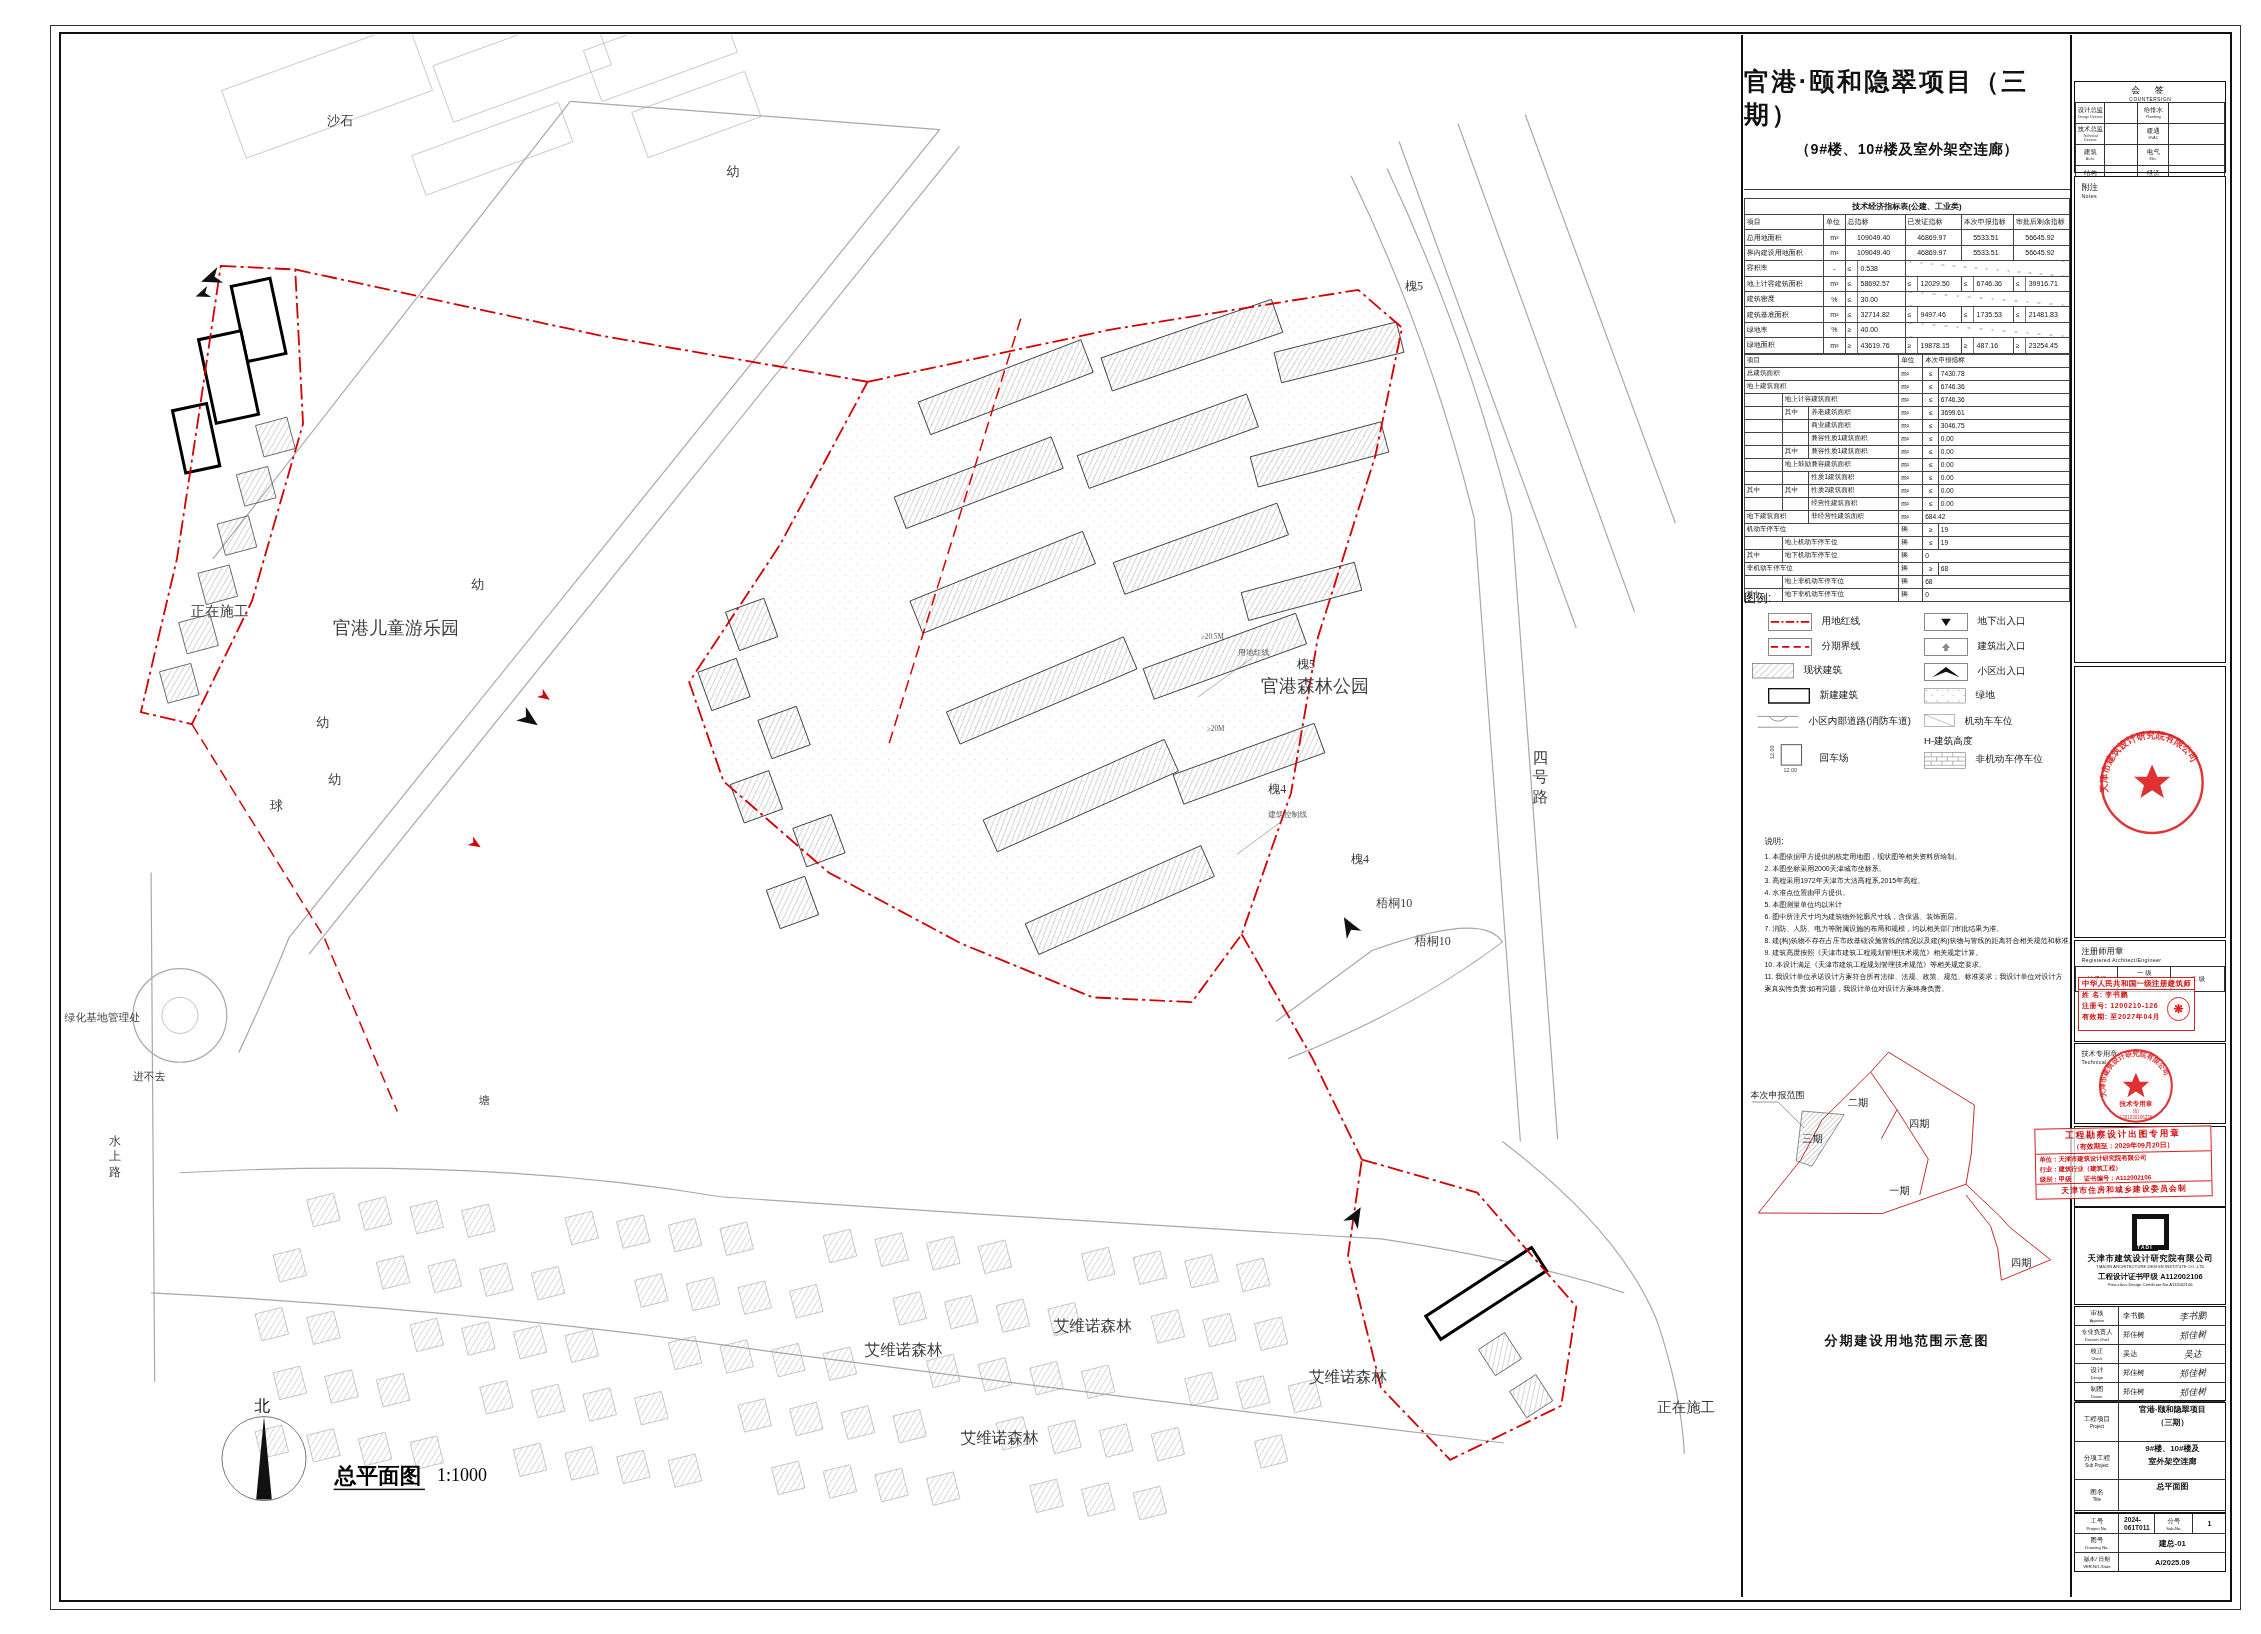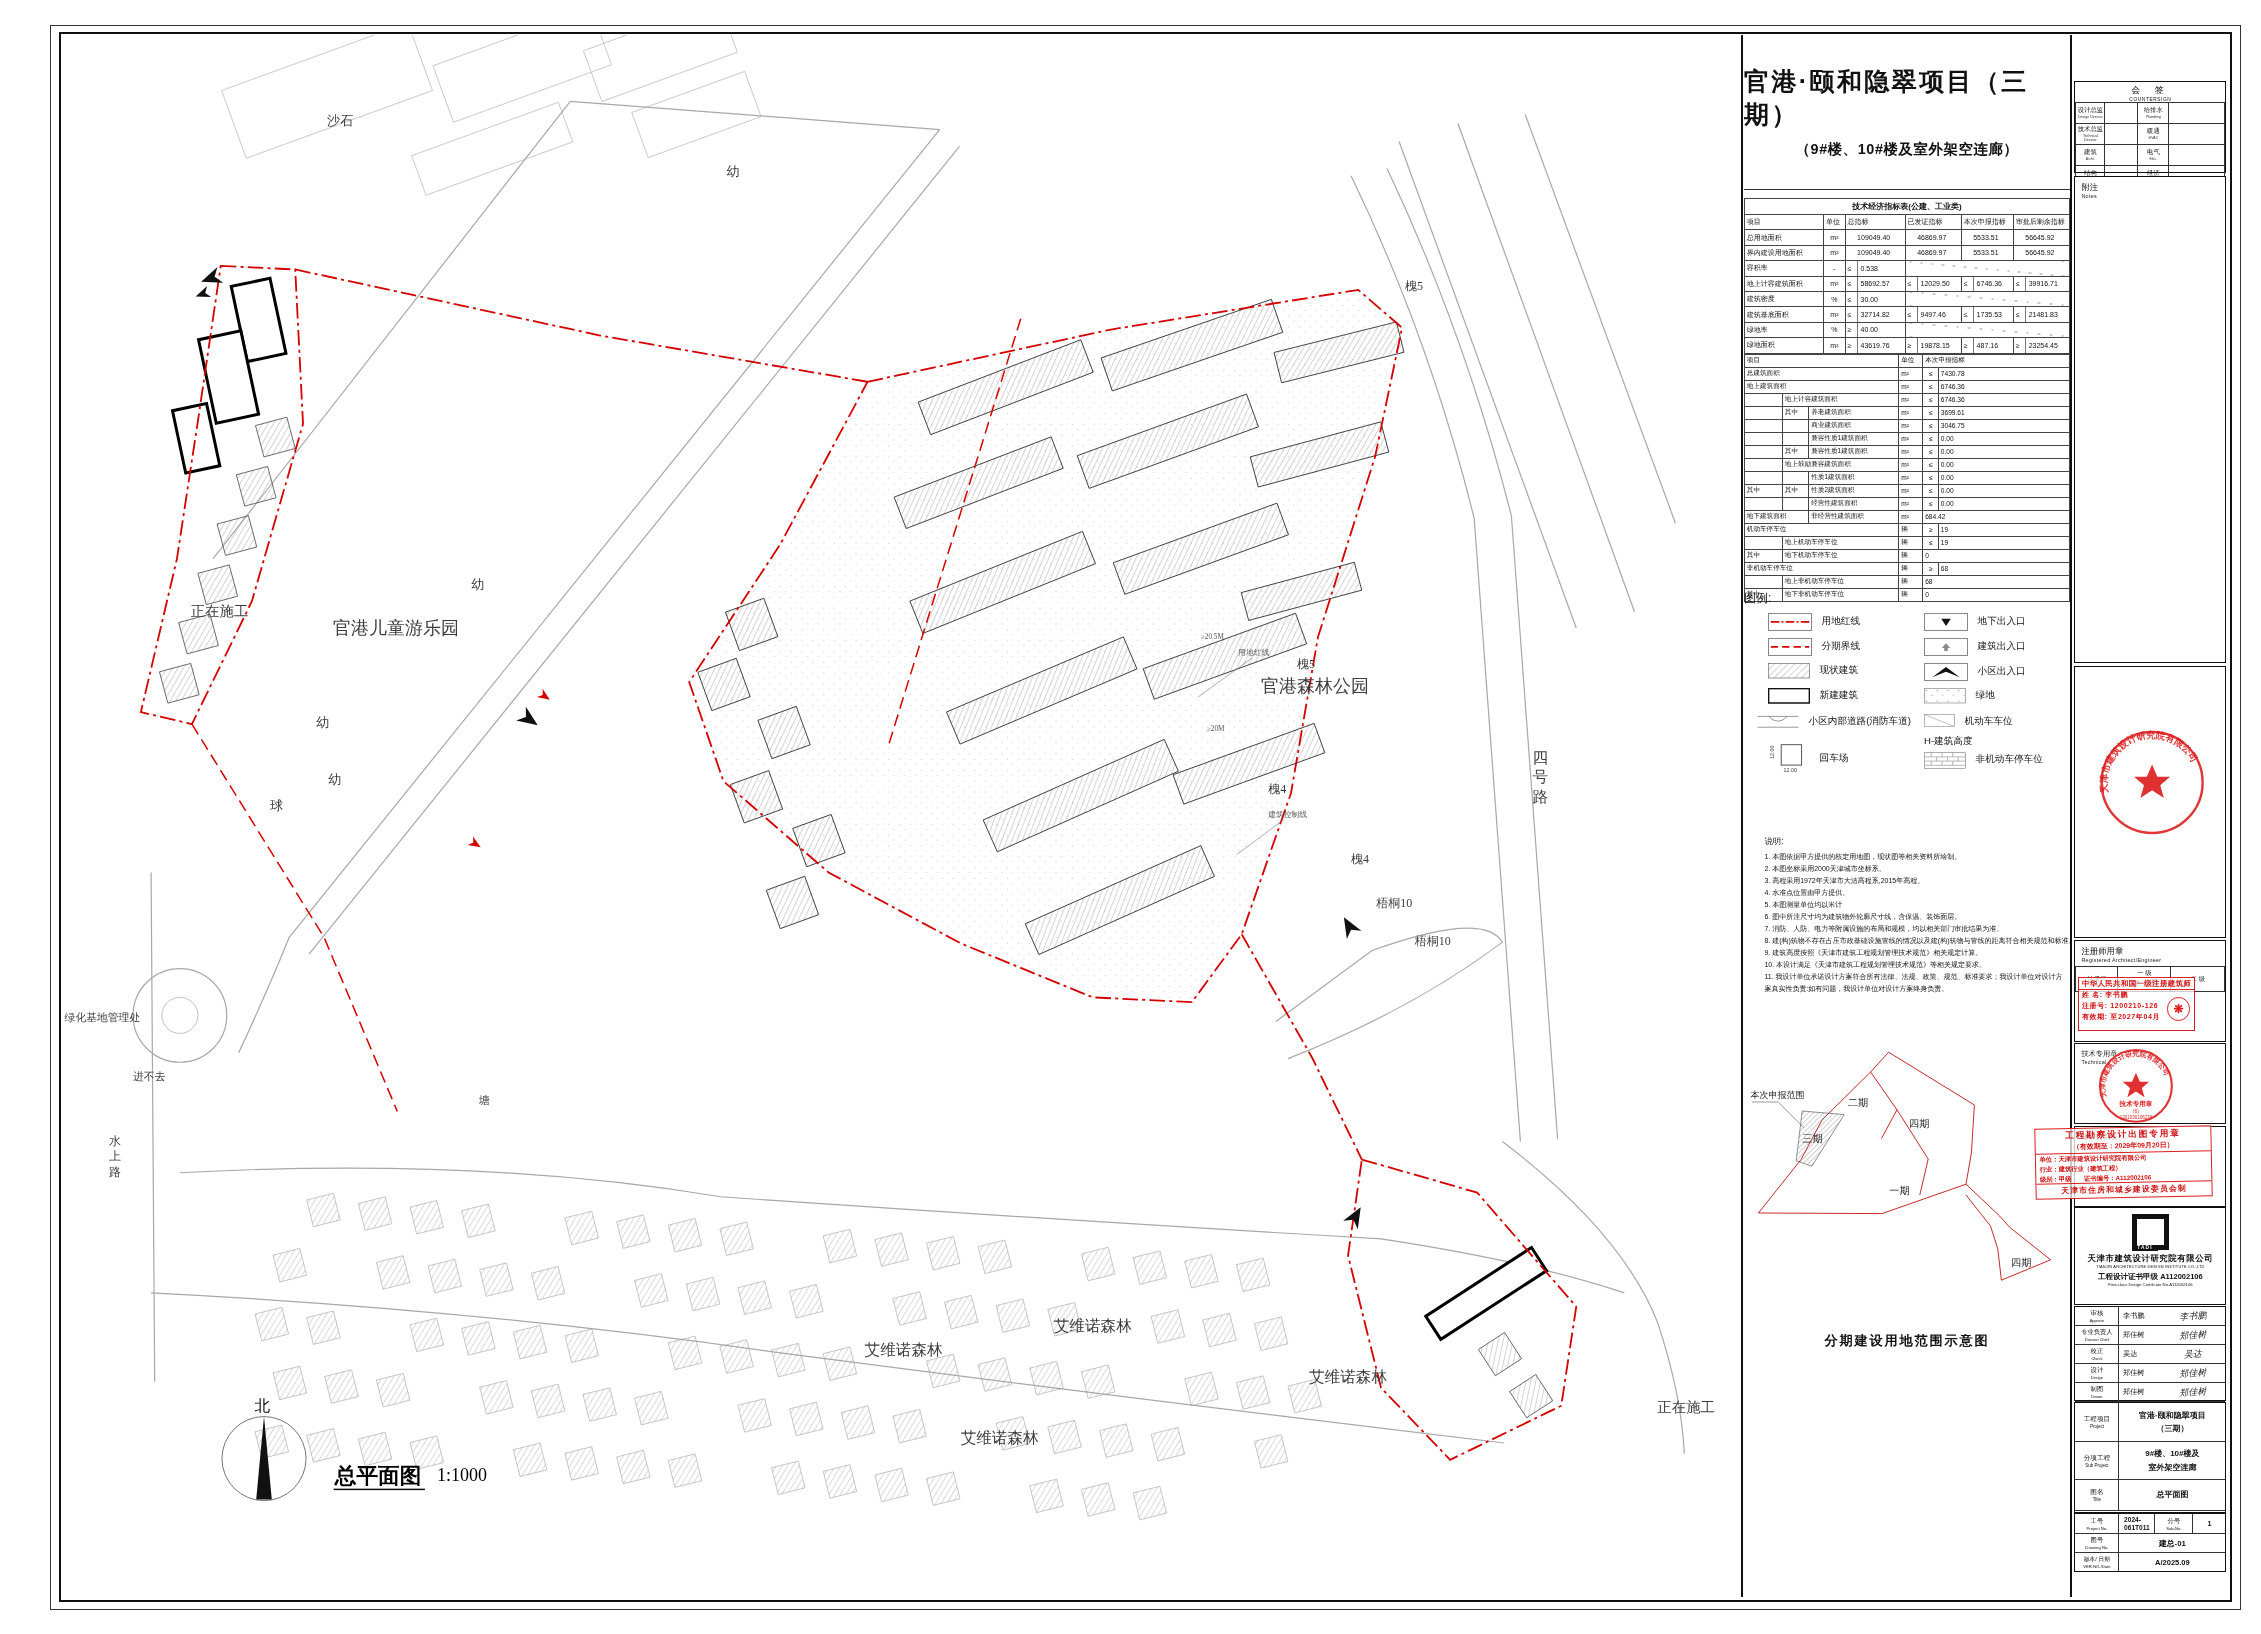--- a/index.html
+++ b/index.html
@@ -49,21 +49,21 @@
   table.cs td{border:0.6px solid #333;font-size:6.3px;text-align:center;height:20px;padding:0;}
   table.cs td .en{display:block;font-size:3.6px;color:#333;}
   .sig-row{display:flex;border-bottom:0.6px solid #333;height:18px;align-items:stretch;}
   .sig-lab{width:43px;border-right:0.6px solid #333;text-align:center;font-size:6.3px;display:flex;flex-direction:column;justify-content:center;flex:none;}
   .sig-lab .en{font-size:3.9px;}
   .sig-name{width:37px;font-size:7.2px;display:flex;align-items:center;padding-left:3.6px;flex:none;}
   .sig-script{flex:1;font-family:"DejaVu Serif",serif;font-style:italic;font-size:9px;display:flex;align-items:center;justify-content:center;transform:rotate(-4deg);color:#222;}
   .prj-row{display:flex;border-bottom:0.6px solid #333;align-items:stretch;}
   .prj-lab{width:43px;border-right:0.6px solid #333;text-align:center;font-size:6.6px;display:flex;flex-direction:column;justify-content:center;flex:none;}
   .prj-lab .en{font-size:4.5px;}
-  .prj-val{flex:1;display:flex;flex-direction:column;align-items:center;justify-content:center;font-size:8px;font-weight:bold;line-height:13.2px;}
+  .prj-val{flex:1;display:flex;flex-direction:column;align-items:center;font-size:8px;font-weight:bold;line-height:13.2px;}
   .num-cell{border-right:0.6px solid #333;display:flex;flex-direction:column;align-items:center;justify-content:center;font-size:6.3px;}
   
   .redstamp{position:absolute;border:1.8px solid #dc1f1f;color:#d01212;background:rgba(255,255,255,.75);}
   #arch-stamp{left:2078px;top:977px;width:115px;height:52px;z-index:6;}
   #arch-stamp .h{font-size:7.5px;font-weight:bold;text-align:center;border-bottom:1.2px solid #dc1f1f;padding:0.6px 0;letter-spacing:0.3px;}
   #arch-stamp .r{font-size:7px;font-weight:bold;padding-left:3px;line-height:10.8px;letter-spacing:0.6px;}
   #arch-emblem{position:absolute;right:3.6px;top:19px;width:21.6px;height:21.6px;border:1.8px solid #dc1f1f;border-radius:50%;display:flex;align-items:center;justify-content:center;font-size:12px;color:#dc1f1f;font-weight:bold;}
   #issue-stamp{left:2035px;top:1127px;width:175px;z-index:7;transform:rotate(-1.2deg);text-align:center;}
   #issue-stamp .l1{font-size:8.7px;font-weight:bold;letter-spacing:1.8px;padding-top:1.2px;}
   #issue-stamp .l2{font-size:7px;font-weight:bold;border-bottom:1.2px solid #dc1f1f;padding-bottom:1.2px;}
@@ -645,21 +645,21 @@
         </svg></span>
     <span class="lg-lab">用地红线</span>
   </div>
   <div class="lg-item" style="left:24px;top:48px;">
     <span class="lg-sym boxed">
       <svg width="42" height="15.6" viewBox="0 0 70 26">
           <line x1="3" y1="13" x2="67" y2="13" stroke="#d40000" stroke-width="3" stroke-dasharray="12 7"></line>
         </svg></span>
     <span class="lg-lab">分期界线</span>
   </div>
-  <div class="lg-item" style="left:24px;top:73px;">
+  <div class="lg-item" style="left:8px;top:73px;">
     <span class="lg-sym">
       <svg width="42" height="15.6" viewBox="0 0 70 26">
           <rect x="1" y="1" width="68" height="24" fill="url(#hatch)" stroke="#555"></rect>
         </svg></span>
     <span class="lg-lab">现状建筑</span>
   </div>
   <div class="lg-item" style="left:24px;top:98px;">
     <span class="lg-sym">
       <svg width="42" height="15.6" viewBox="0 0 70 26">
           <rect x="1" y="1" width="68" height="24" fill="#fff" stroke="#111" stroke-width="2.5"></rect>

